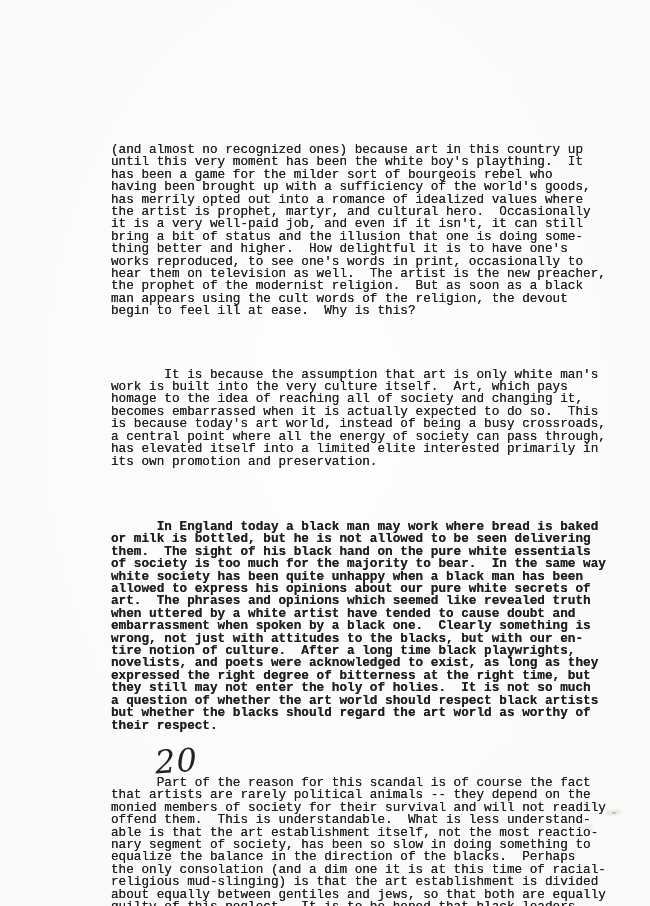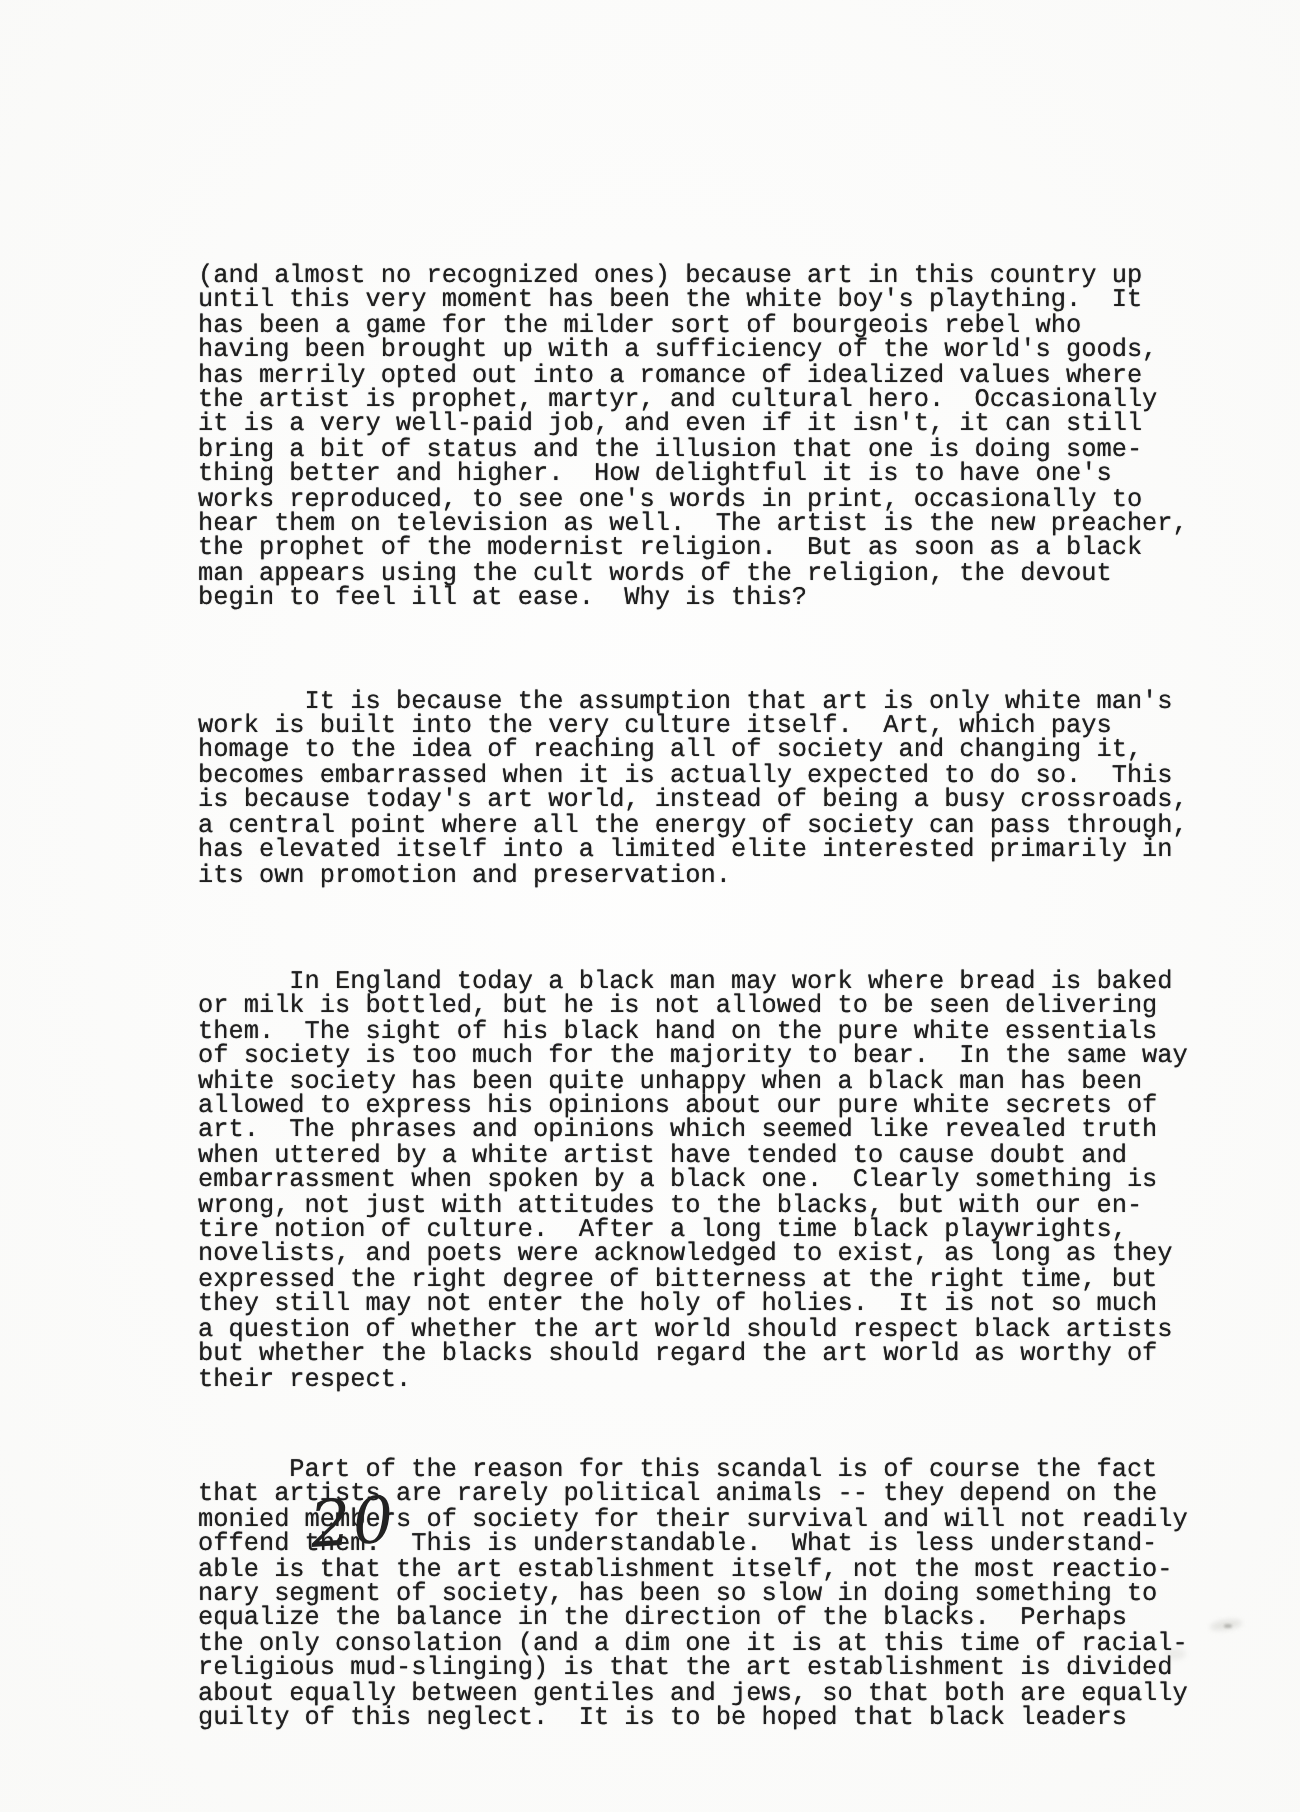--- a/index.html
+++ b/index.html
@@ -26,24 +26,24 @@
     left: 95px;
     top: 103px;
     font-size: 12.7px;
     line-height: 12.42px;
     letter-spacing: 0;
     white-space: pre;
     color: var(--color-ink, #1f1f1f);
     
     text-shadow: 0 0 0.45px rgba(25, 25, 25, 0.85);
   }
-  .para { margin: 4px; }
+  .para { margin: 16px; }
   .para:nth-child(1) { margin-bottom: 10px; }
   .para:nth-child(2) { margin-bottom: 12px; }
-  .para:nth-child(3) { margin-bottom: 4px; }
+  .para:nth-child(3) { margin-bottom: 4px; font-weight: bold; }
   .page-num {
     position: absolute;
     left: 155px;
     top: 742px;
     font-family: "DejaVu Serif", serif;
     font-style: italic;
     font-size: 32px;
     font-weight: 500;
     color: var(--color-pencil, #222222);
     transform: rotate(-4deg);

